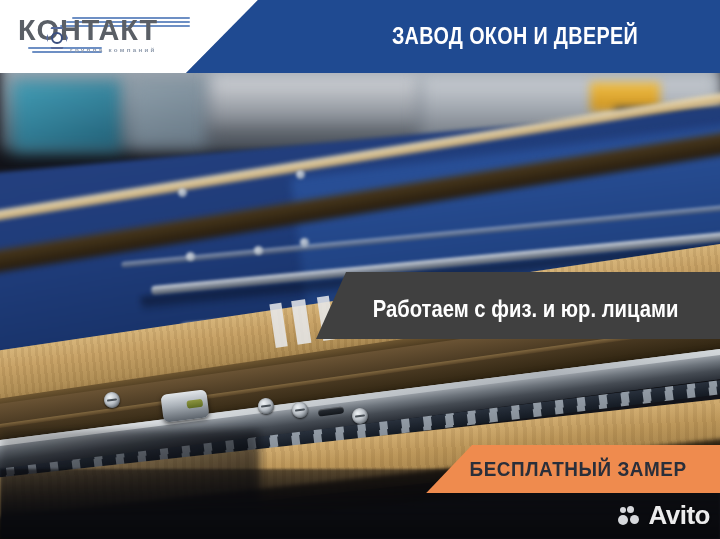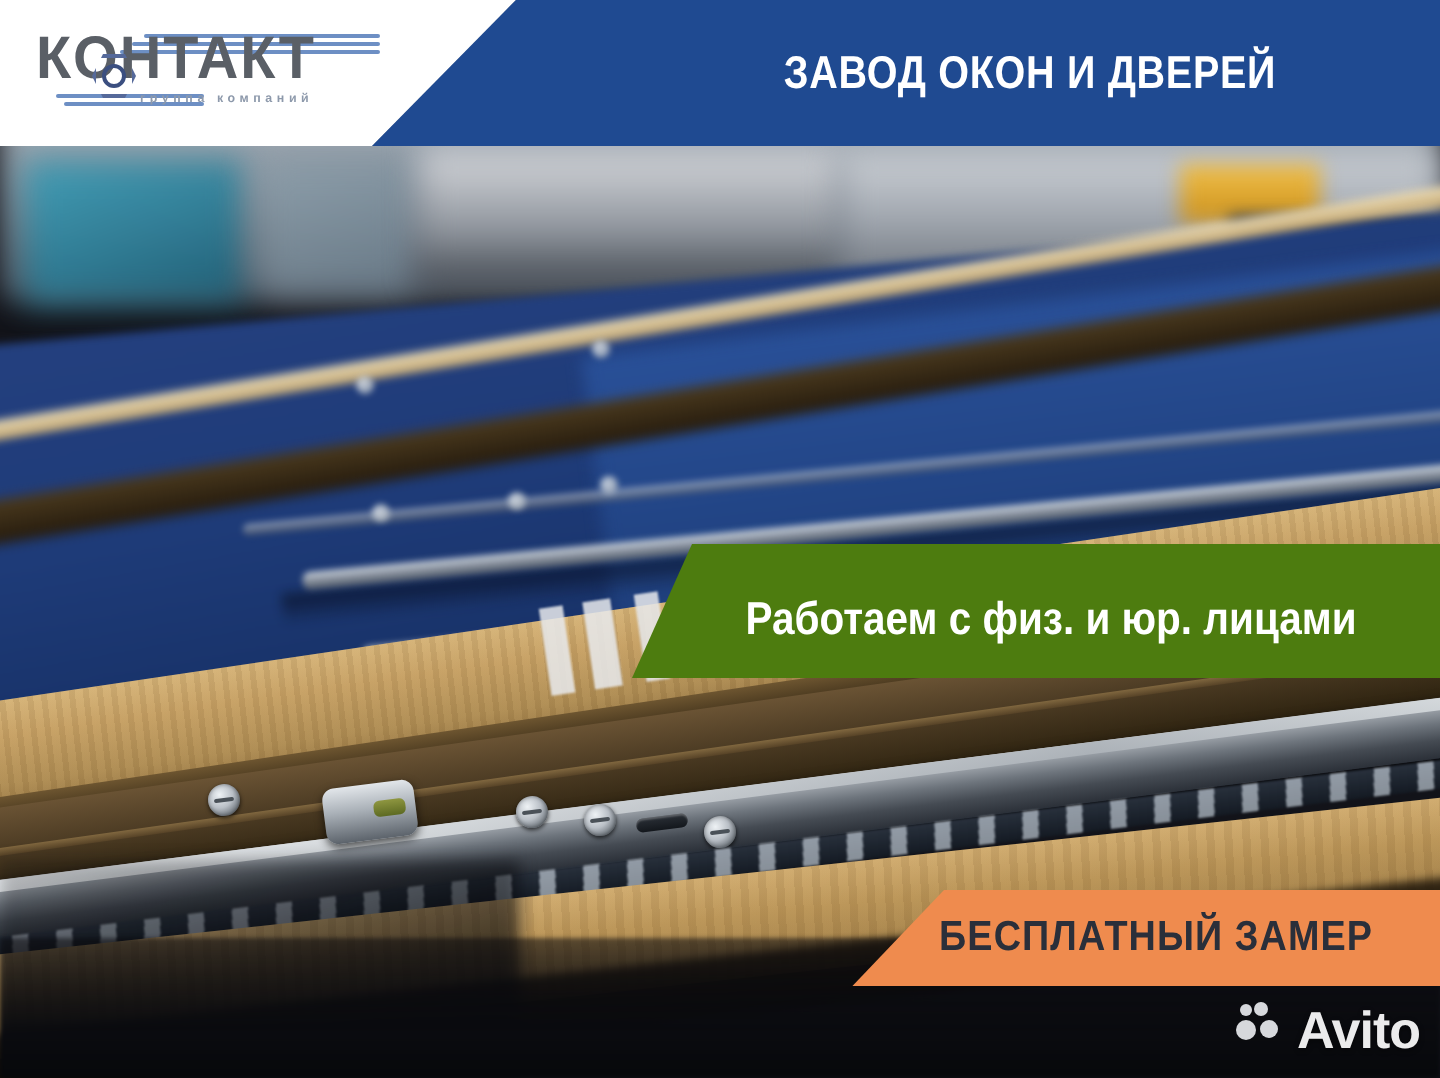--- a/index.html
+++ b/index.html
@@ -234,21 +234,21 @@
     position:absolute; left:33px; top:21px; width:12px; height:12px;
     border-radius:50%; border:2px solid #3b4f80;
   }
 
   
   .banner { position:absolute; display:flex; align-items:center; }
   .banner-text { white-space:nowrap; font-family:"Liberation Sans", sans-serif; }
 
   .b1 {
     left:316px; top:272px; width:404px; height:75px;
-    background:#4d7c0f;
+    background:#404040;
     clip-path:polygon(30px 0,404px 0,404px 67px,0 67px);
     justify-content:center;
   }
   .b1 .banner-text { color:#ffffff; font-size:23px; font-weight:bold;
     transform:scaleX(.88); transform-origin:center; padding-left:18px; }
 
   .b2 {
     left:352px; top:357px; width:368px; height:67px;
     background:#f7f7f3;
     clip-path:polygon(56px 0,368px 0,368px 67px,0 67px);
@@ -260,21 +260,21 @@
   .b3 {
     left:410px; top:445px; width:310px; height:48px;
     background:#ef8b4e;
     clip-path:polygon(62px 0,310px 0,310px 65px,0 65px);
     justify-content:center;
   }
   .b3 .banner-text { color:#2a2f3a; font-size:21px; font-weight:bold; letter-spacing:.6px;
     transform:scaleX(.9); transform-origin:center; padding-left:30px; }
 
   
-  .avito { position:absolute; right:10px; bottom:8px; display:flex; gap:8px;
+  .avito { position:absolute; right:10px; bottom:8px; display:flex; align-items:center; gap:8px;
            opacity:.92; }
   .avito-dots { position:relative; width:22px; height:22px; }
   .avito-dots span { position:absolute; border-radius:50%; display:block; }
   .ad1 { left:0; top:10px; width:10px; height:10px; background:#e8eaee; }
   .ad2 { left:9px; top:1px; width:7px; height:7px; background:#e8eaee; }
   .ad3 { left:12px; top:10px; width:9px; height:9px; background:#e8eaee; }
   .ad4 { left:2px; top:2px; width:6px; height:6px; background:#e8eaee; }
   .avito-word { color:#ffffff; font-size:26px; font-weight:bold; letter-spacing:-.5px;
                 font-family:"Liberation Sans", sans-serif; text-shadow:0 1px 3px rgba(0,0,0,.45); }
 </style>

